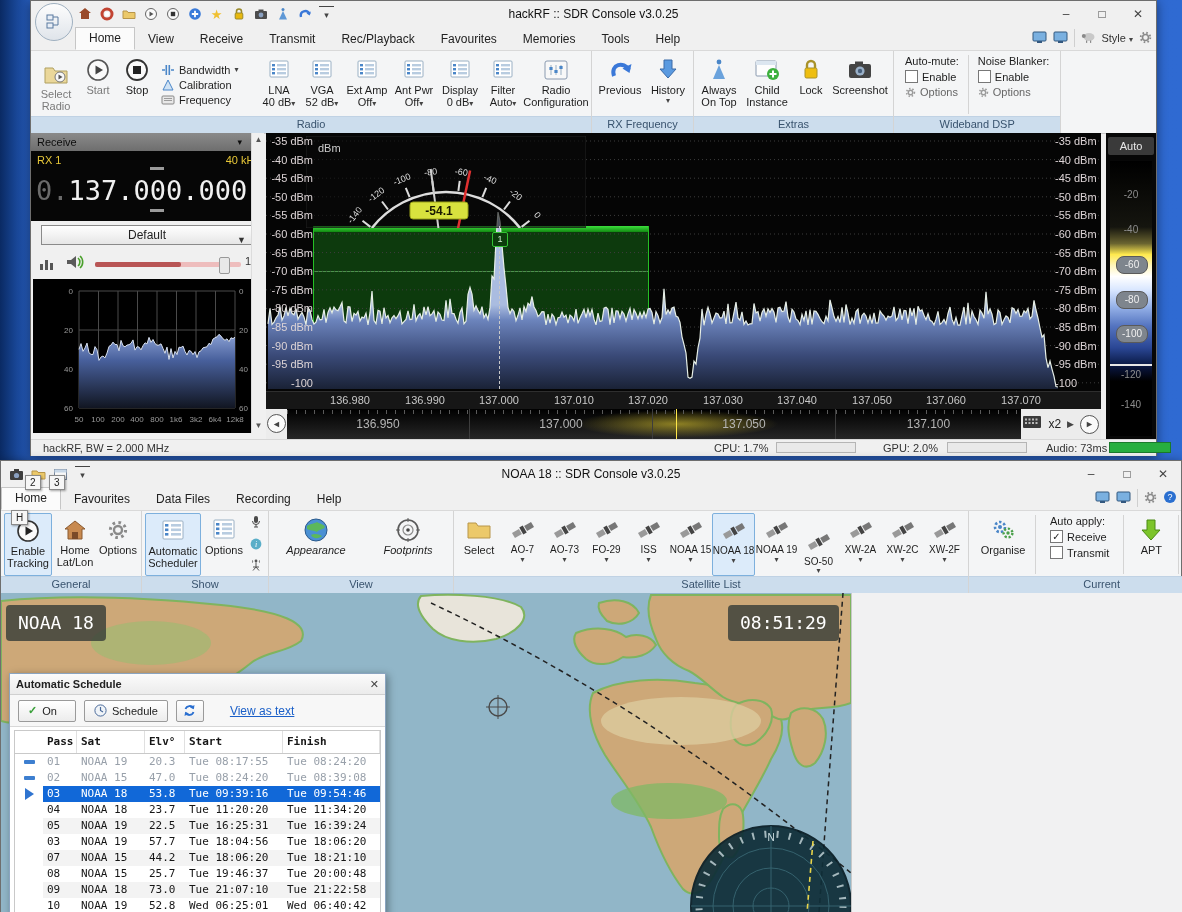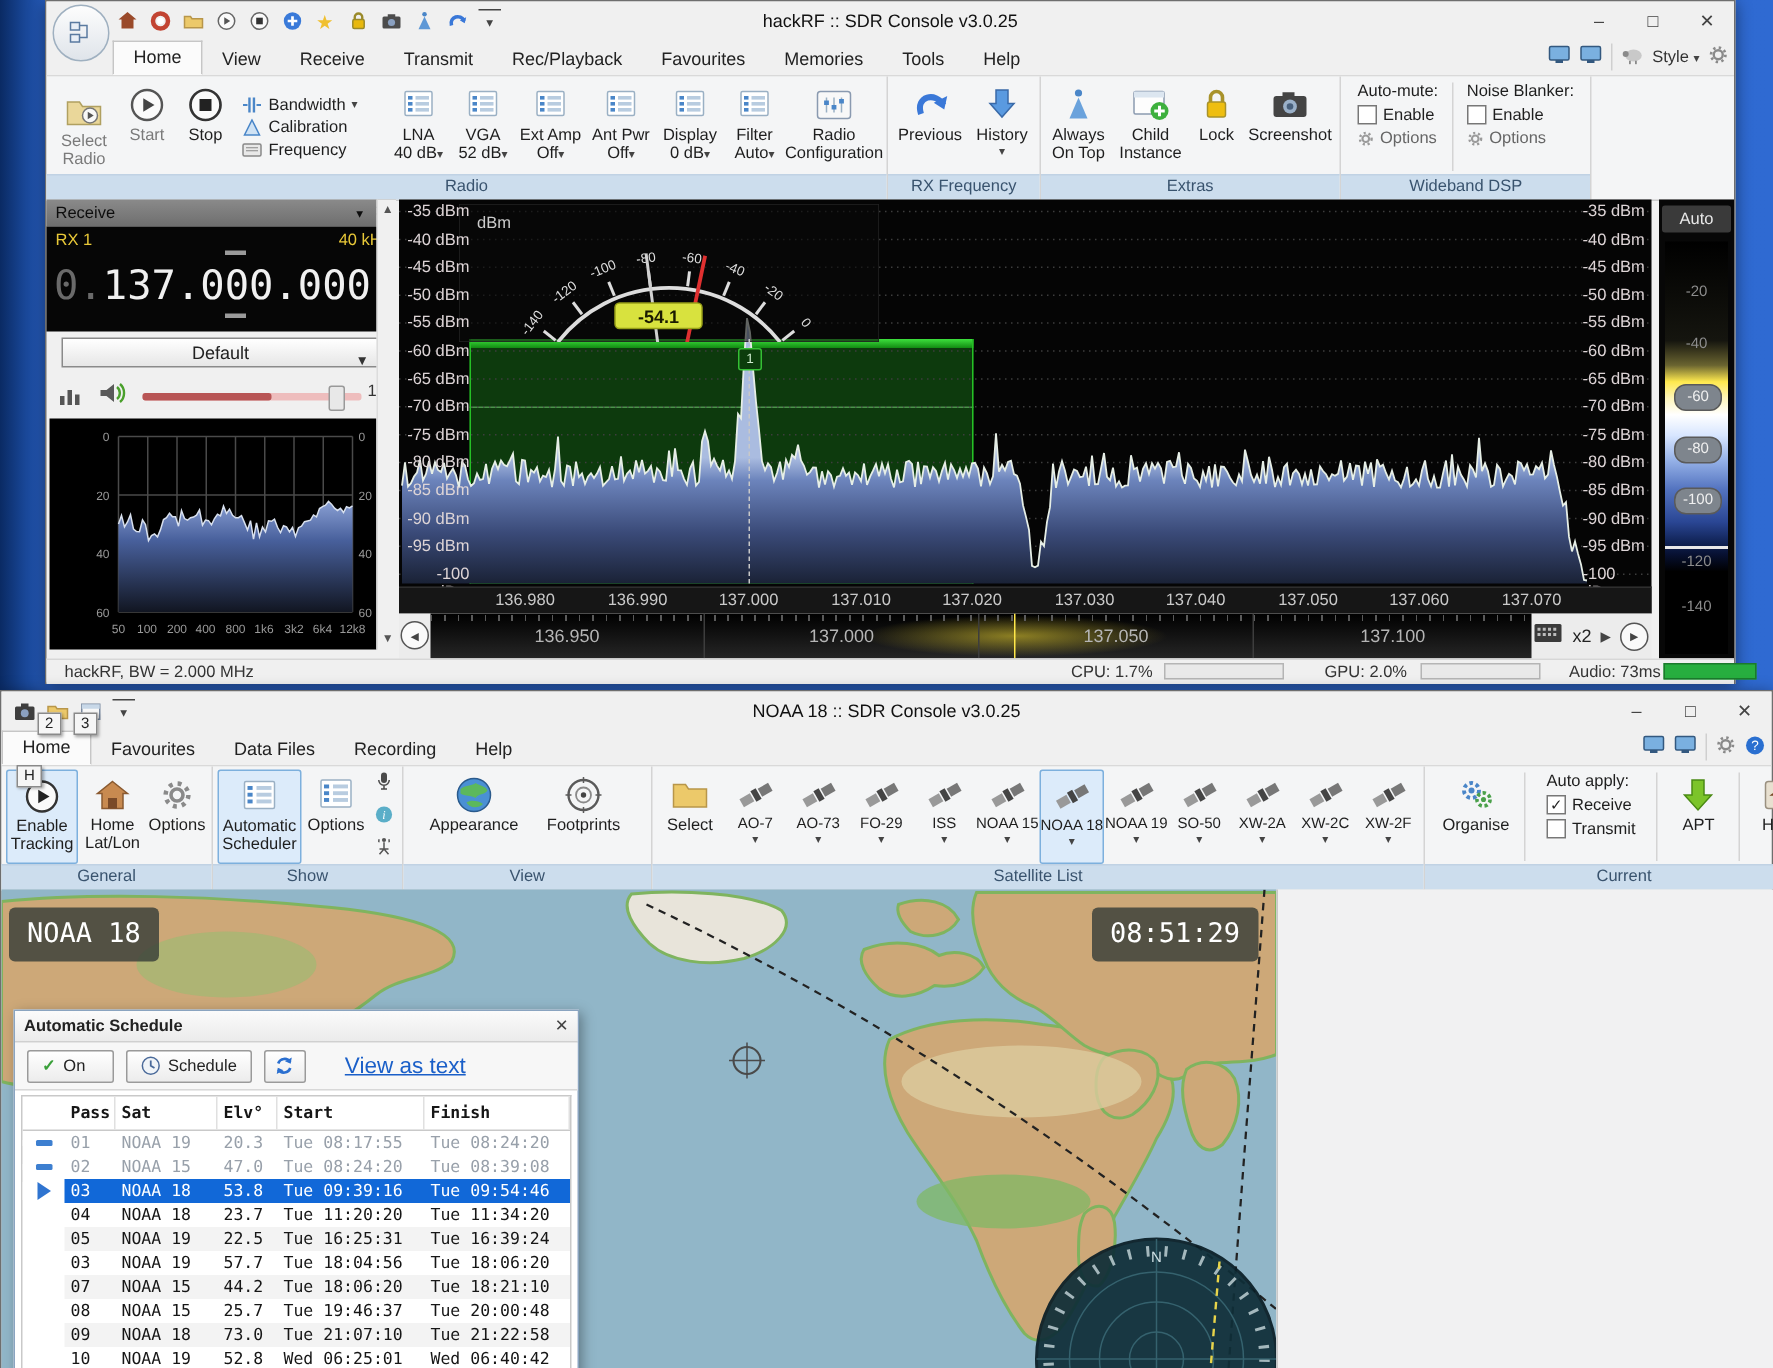--- a/index.html
+++ b/index.html
@@ -87,21 +87,21 @@
   
   .keytip{position:absolute;background:#f6f6f6;border:1px solid #8a8a8a;box-shadow:1px 1px 2px rgba(0,0,0,.35);font-size:10px;color:#222;padding:0 4px;line-height:13px;z-index:30;}
   .maparea{position:absolute;left:0;top:132px;width:850px;height:320px;overflow:hidden;background:#91b6c8;}
   .rightpanel{position:absolute;left:850px;top:132px;width:331px;height:320px;background:#f1f1f2;border-left:1px solid #c8c8c8;box-sizing:border-box;}
   .mapbadge{position:absolute;background:rgba(56,62,56,.82);color:#fff;font-family:"DejaVu Sans Mono",monospace;font-size:18px;border-radius:4px;padding:4px 12px;line-height:28px;white-space:pre;}
   
   .sched{position:absolute;left:8px;top:212px;width:377px;height:246px;background:#fff;border:1px solid #8aa4c0;box-shadow:2px 2px 8px rgba(0,0,0,.35);box-sizing:border-box;}
   .schedtitle{height:20px;background:linear-gradient(#fbfbfb,#ebebeb);border-bottom:1px solid #d0d0d0;font-size:11px;font-weight:bold;color:#222;line-height:20px;padding:0 6px;position:relative;}
   .schedtools{height:31px;background:#f7f7f7;border-bottom:1px solid #d8d8d8;display:flex;align-items:center;gap:8px;padding:0 8px;}
   .tbtn{height:22px;background:linear-gradient(#fff,#ececec);border:1px solid #9a9a9a;border-radius:2px;font-size:11px;color:#222;display:flex;align-items:center;gap:5px;padding:0 9px;box-sizing:border-box;}
-  .schedlink{font-size:15px;color:#1a5fc8;text-decoration:underline;}
+  .schedlink{font-size:12px;color:#1a5fc8;text-decoration:underline;}
   .schedtable{position:absolute;left:4px;top:56px;right:4px;bottom:0;border:1px solid #c9c9c9;border-bottom:none;overflow:hidden;font-family:"DejaVu Sans Mono",monospace;font-size:11px;color:#161616;background:#fff;}
   .srow{display:flex;height:16px;line-height:16px;align-items:center;}
   .srow.hdr{height:22px;line-height:22px;font-weight:bold;border-bottom:1px solid #c9c9c9;}
   .srow.hdr .c{border-right:1px solid #e0e0e0;}
   .c{box-sizing:border-box;padding-left:4px;overflow:hidden;white-space:nowrap;}
   .c.ic{width:28px;display:flex;align-items:center;justify-content:center;padding:0;background:#fff;}
   .c.p{width:34px;} .c.s{width:68px;} .c.e{width:40px;} .c.st{width:98px;} .c.f{flex:1;}
   .srow.past{color:#98a0aa;}
   .srow.alt .bgc{background:#f3f3f3;}
   .srow .bgc{display:flex;flex:1;height:100%;align-items:center;}
@@ -892,21 +892,21 @@
                   <path d="M6 4.5 V9 M6 9 L3 12.5 M6 9 L9 12.5 M3 9 H9" stroke="#555" fill="none"></path>
                   <path d="M2.5 2.5 a4.5 4.5 0 0 1 0 2" stroke="#555" fill="none"></path>
                   <path d="M9.5 2.5 a4.5 4.5 0 0 0 0 2" stroke="#555" fill="none"></path>
                 </svg></span>
           </div>
         </div>
         <div class="rlabel">Show</div>
       </div>
 
       <div class="rgroup">
-        <div class="rbody" style="padding-left:12px;padding-right:12px;gap:5px;">
+        <div class="rbody" style="padding-left:12px;padding-right:12px;gap:24px;font-style:italic;">
           <div class="rbtn" style="width:70px;">
             <span class="ric">
                 <svg width="26" height="26">
                   <circle cx="13" cy="13" r="11" fill="#4a90d4"></circle>
                   <path d="M4 9 C8 6 12 7 14 5 C17 7 21 7 22 10 C20 13 16 12 14 15 C11 13 7 14 4 12 Z" fill="#5cb85c"></path>
                   <path d="M8 18 C11 16 16 17 19 19 C16 22 10 22 8 18 Z" fill="#5cb85c"></path>
                   <circle cx="13" cy="13" r="11" fill="none" stroke="#2a5a8c"></circle>
                 </svg>
               </span>
             <span>Appearance</span>
@@ -1020,21 +1020,21 @@
                   <g transform="rotate(-30 14 10)">
                     <rect x="3" y="7" width="8" height="6" fill="#999"></rect>
                     <rect x="12" y="6" width="4" height="8" fill="#444"></rect>
                     <rect x="17" y="7" width="8" height="6" fill="#777"></rect>
                   </g>
                 </svg>
               </span>
             <span style="white-space:nowrap;font-size:10px;">NOAA 19</span>
               <span class="chev">▾</span>
           </div>
-          <div class="rbtn" style="width:41px;">
+          <div class="rbtn" style="width:41px;justify-content:flex-end;">
             <span class="ric">
                 <svg width="28" height="20">
                   <g transform="rotate(-30 14 10)">
                     <rect x="3" y="7" width="8" height="6" fill="#999"></rect>
                     <rect x="12" y="6" width="4" height="8" fill="#444"></rect>
                     <rect x="17" y="7" width="8" height="6" fill="#777"></rect>
                   </g>
                 </svg>
               </span>
             <span style="white-space:nowrap;font-size:10px;">SO-50</span>

